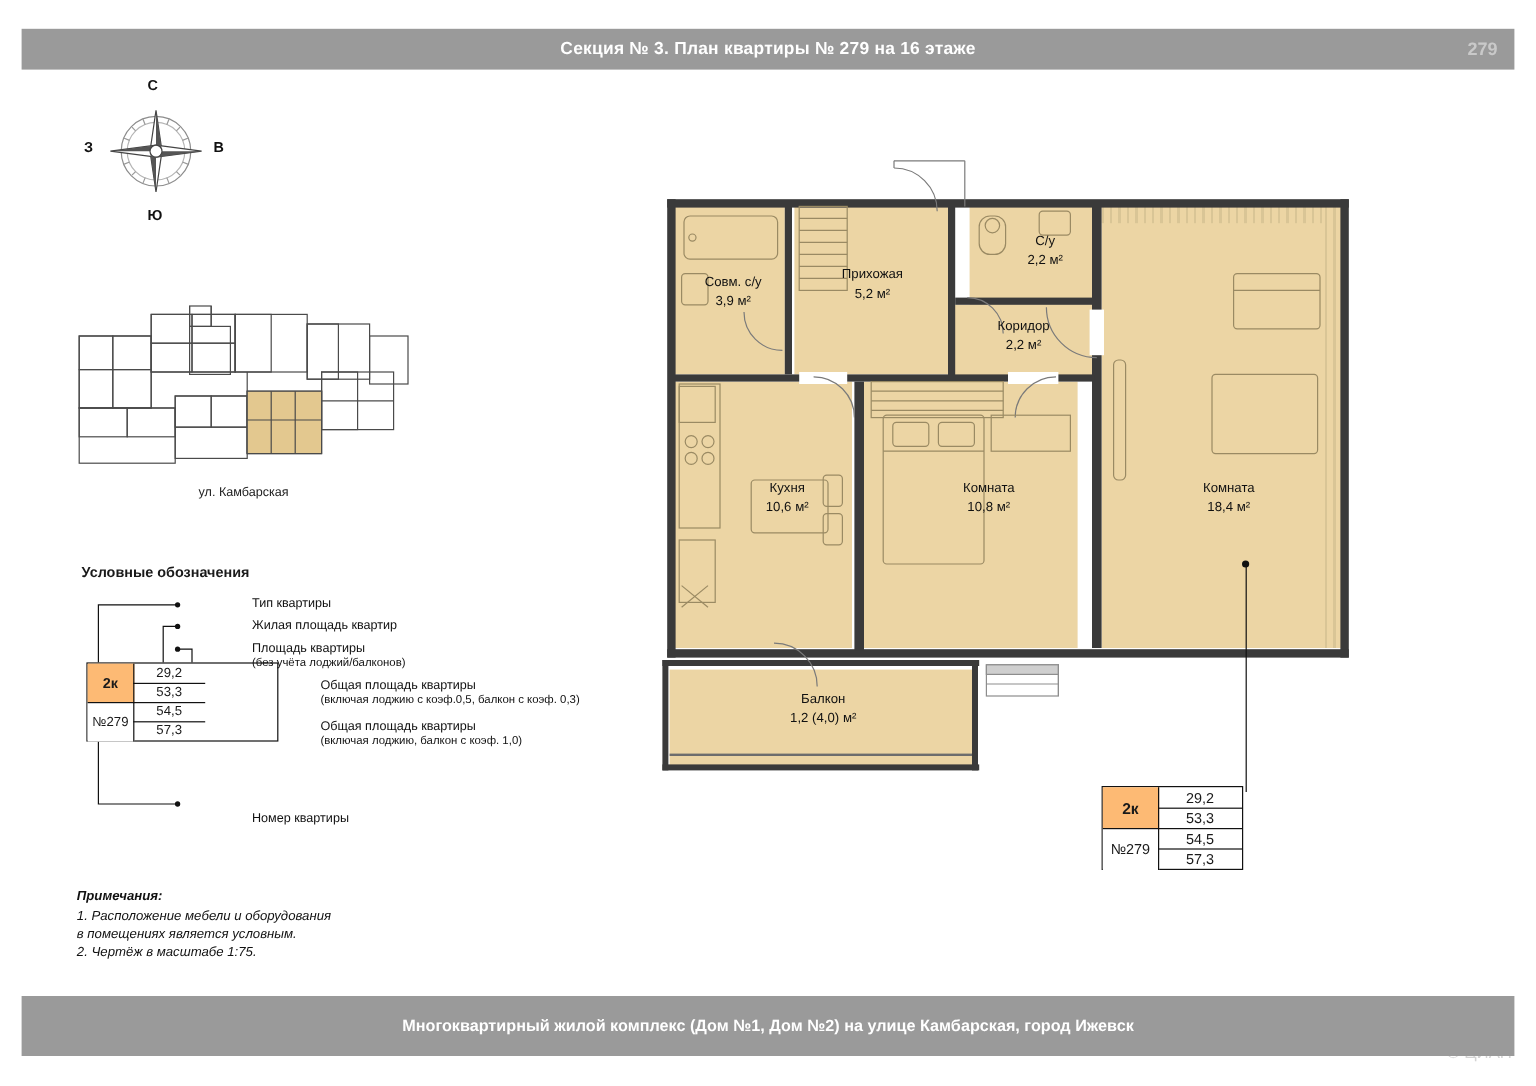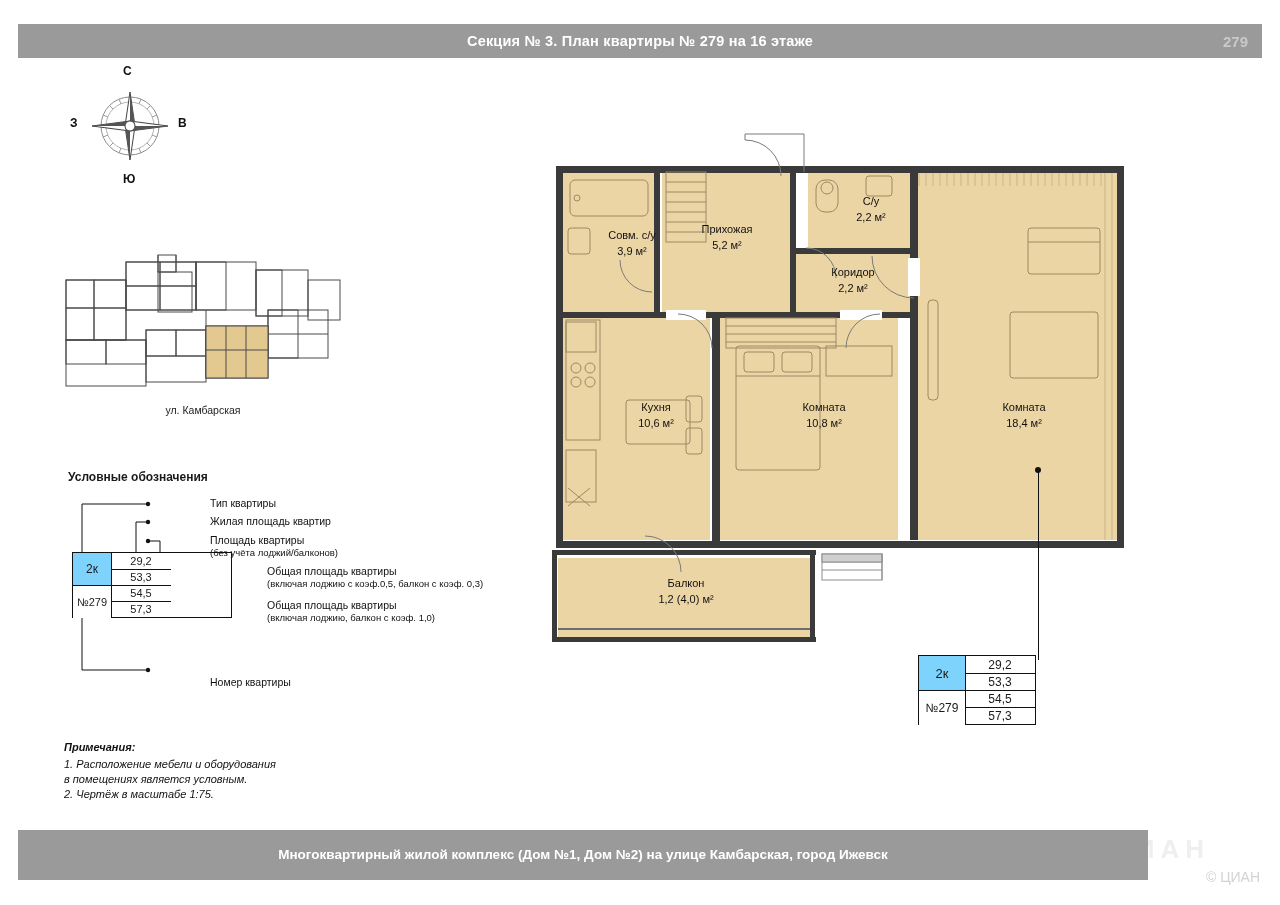--- a/index.html
+++ b/index.html
@@ -20,21 +20,21 @@
     display:flex;align-items:center;justify-content:center;
   }
   .header-title{font-size:14.5px;font-weight:bold;letter-spacing:.2px;}
   .header-page{
     position:absolute;right:14px;top:50%;transform:translateY(-50%);
     font-size:15px;font-weight:bold;color:#c9c9c9;
   }
 
   
   .footer-bar{
-    position:absolute;left:18px;top:830px;width:1130px;height:50px;
+    position:absolute;left:18px;top:830px;width:1244px;height:50px;
     background:#9a9a9a;color:#ffffff;
     display:flex;flex-direction:row;align-items:center;justify-content:center;
     line-height:1.45;
   }
   .footer-line{font-size:13.5px;font-weight:bold;}
 
   
   .compass{position:absolute;left:70px;top:64px;width:120px;height:125px;}
   .compass .lbl{position:absolute;font-size:12px;font-weight:bold;color:#111;}
   .compass .lbl-n{left:53px;top:0;}
@@ -53,23 +53,23 @@
   .legend-title{position:absolute;left:68px;top:470px;font-size:12px;font-weight:bold;}
   .legend-wrap{position:absolute;left:60px;top:492px;width:560px;height:190px;}
   .legend-labels{position:absolute;left:150px;top:0;width:420px;}
   .legend-labels div{font-size:10.5px;line-height:1.25;color:#111;}
   .ll{position:absolute;}
   .ll .sub{font-size:9.5px;}
 
   
   .badge{position:absolute;border:1px solid #111;background:#fff;}
   .badge .type{
-    position:absolute;left:0;top:0;width:38px;height:32px;background:#7dd3fc;
+    position:absolute;left:0;top:0;width:38px;height:32px;background:#fdba74;
     border-right:1px solid #111;display:flex;align-items:center;justify-content:center;
-    font-size:12px;font-weight:normal;text-align:center;
+    font-size:12px;font-weight:bold;text-align:center;
   }
   .badge .num{
     position:absolute;left:0;top:32px;width:38px;height:32px;background:#fff;
     border-right:1px solid #111;border-top:1px solid #111;
     display:flex;align-items:center;justify-content:center;font-size:11px;font-weight:normal;
   }
   .badge .v{
     position:absolute;left:38px;width:60px;height:16px;border-bottom:1px solid #111;
     display:flex;align-items:center;justify-content:center;font-size:11px;
   }
@@ -368,21 +368,21 @@
         <rect x="286" y="236" width="66" height="30"></rect>
 
         <rect x="488" y="118" width="72" height="46" rx="3"></rect>
         <line x1="488" y1="132" x2="560" y2="132"></line>
         <rect x="470" y="202" width="88" height="66" rx="3"></rect>
 
         <rect x="388" y="190" width="10" height="100" rx="4"></rect>
       </g>
     </svg>
 
-    <div class="rlabel" style="left:28px;top:118px;width:86px;margin-left:21px;">
+    <div class="rlabel" style="left:28px;top:118px;width:86px;">
       <div class="nm">Совм. с/у</div>
       <div class="ar">3,9 м²</div>
     </div>
     <div class="rlabel" style="left:130px;top:112px;width:114px;">
       <div class="nm">Прихожая</div>
       <div class="ar">5,2 м²</div>
     </div>
     <div class="rlabel" style="left:292px;top:84px;width:78px;">
       <div class="nm">С/у</div>
       <div class="ar">2,2 м²</div>

